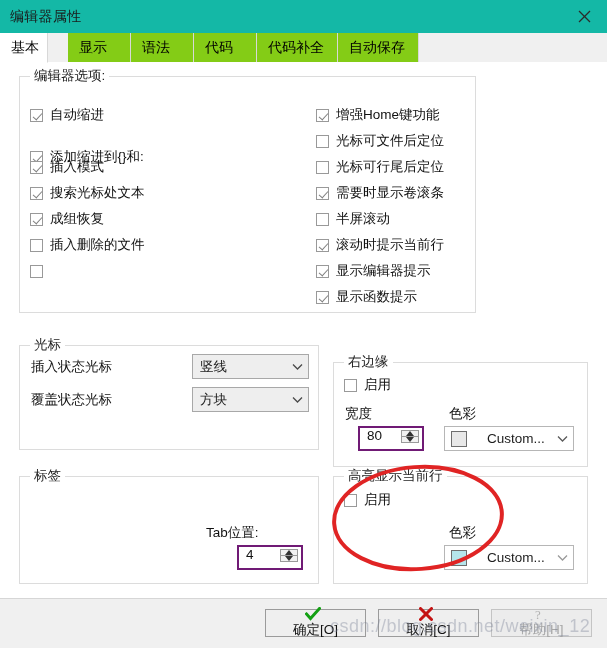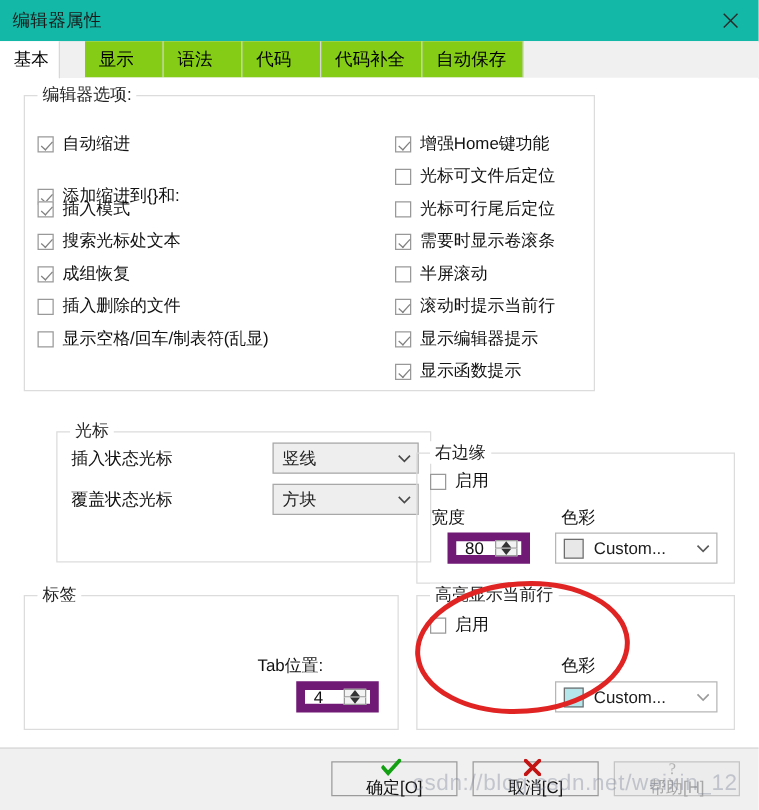--- a/index.html
+++ b/index.html
@@ -187,42 +187,42 @@
   }
   .swatch {
     width: 16px; height: 16px;
     border: 1px solid #6e6e6e;
     box-sizing: border-box;
     margin-left: 6px;
     flex: 0 0 auto;
   }
   .colorcombo .cc-text {
     flex: 1 1 auto;
-    padding-left: 8px;
+    padding-left: 20px;
     font-size: 13.5px;
     color: #1c1c1c;
     white-space: nowrap;
     overflow: hidden;
   }
   .colorcombo .chev {
     flex: 0 0 auto;
     width: 22px;
     display: flex;
     align-items: center;
     justify-content: center;
   }
 
   
   .spin {
     position: absolute;
     box-sizing: border-box;
-    border: 7px solid #701a75;
-    background: #ffffff;
-    display: flex;
-    align-items: center;
+    border: 2px solid #701a75;
+    background: #ffffff;
+    display: flex;
+    align-items: flex-start;
   }
   .spin .spin-val {
     flex: 1 1 auto;
     display: flex;
     align-items: center;
     padding-left: 7px;
     font-size: 13.5px;
     color: #111;
   }
   .spin .spin-btns {
@@ -356,21 +356,20 @@
     <div class="cb-row" style="left:10px; top:132px;">
       <span class="cb-box checked"></span>
       <span class="cb-label">成组恢复</span>
     </div>
     <div class="cb-row" style="left:10px; top:158px;">
       <span class="cb-box"></span>
       <span class="cb-label">插入删除的文件</span>
     </div>
     <div class="cb-row" style="left:10px; top:184px;">
       <span class="cb-box"></span>
-      <span class="cb-label">显示空格/回车/制表符(乱显)</span>
     </div>
 
     <div class="cb-row" style="left:296px; top:28px;">
       <span class="cb-box checked"></span>
       <span class="cb-label">增强Home键功能</span>
     </div>
     <div class="cb-row" style="left:296px; top:54px;">
       <span class="cb-box"></span>
       <span class="cb-label">光标可文件后定位</span>
     </div>
@@ -393,21 +392,21 @@
     <div class="cb-row" style="left:296px; top:184px;">
       <span class="cb-box checked"></span>
       <span class="cb-label">显示编辑器提示</span>
     </div>
     <div class="cb-row" style="left:296px; top:210px;">
       <span class="cb-box checked"></span>
       <span class="cb-label">显示函数提示</span>
     </div>
   </div>
 
-  <div class="group" style="left:19px; top:283px; width:300px; height:105px;margin-left:26px;">
+  <div class="group" style="left:19px; top:283px; width:300px; height:105px;">
     <div class="group-title">光标</div>
 
     <div class="lbl" style="left:11px; top:12px;">插入状态光标</div>
     <div class="combo" style="left:172px; top:8px; width:117px; height:25px;">
       <span class="combo-text">竖线</span>
       <span class="chev">
         <svg width="11" height="8" viewBox="0 0 11 8">
             <polyline points="1,1.5 5.5,6 10,1.5" fill="none" stroke="#4a4a4a" stroke-width="1.3"></polyline>
           </svg>
       </span>

